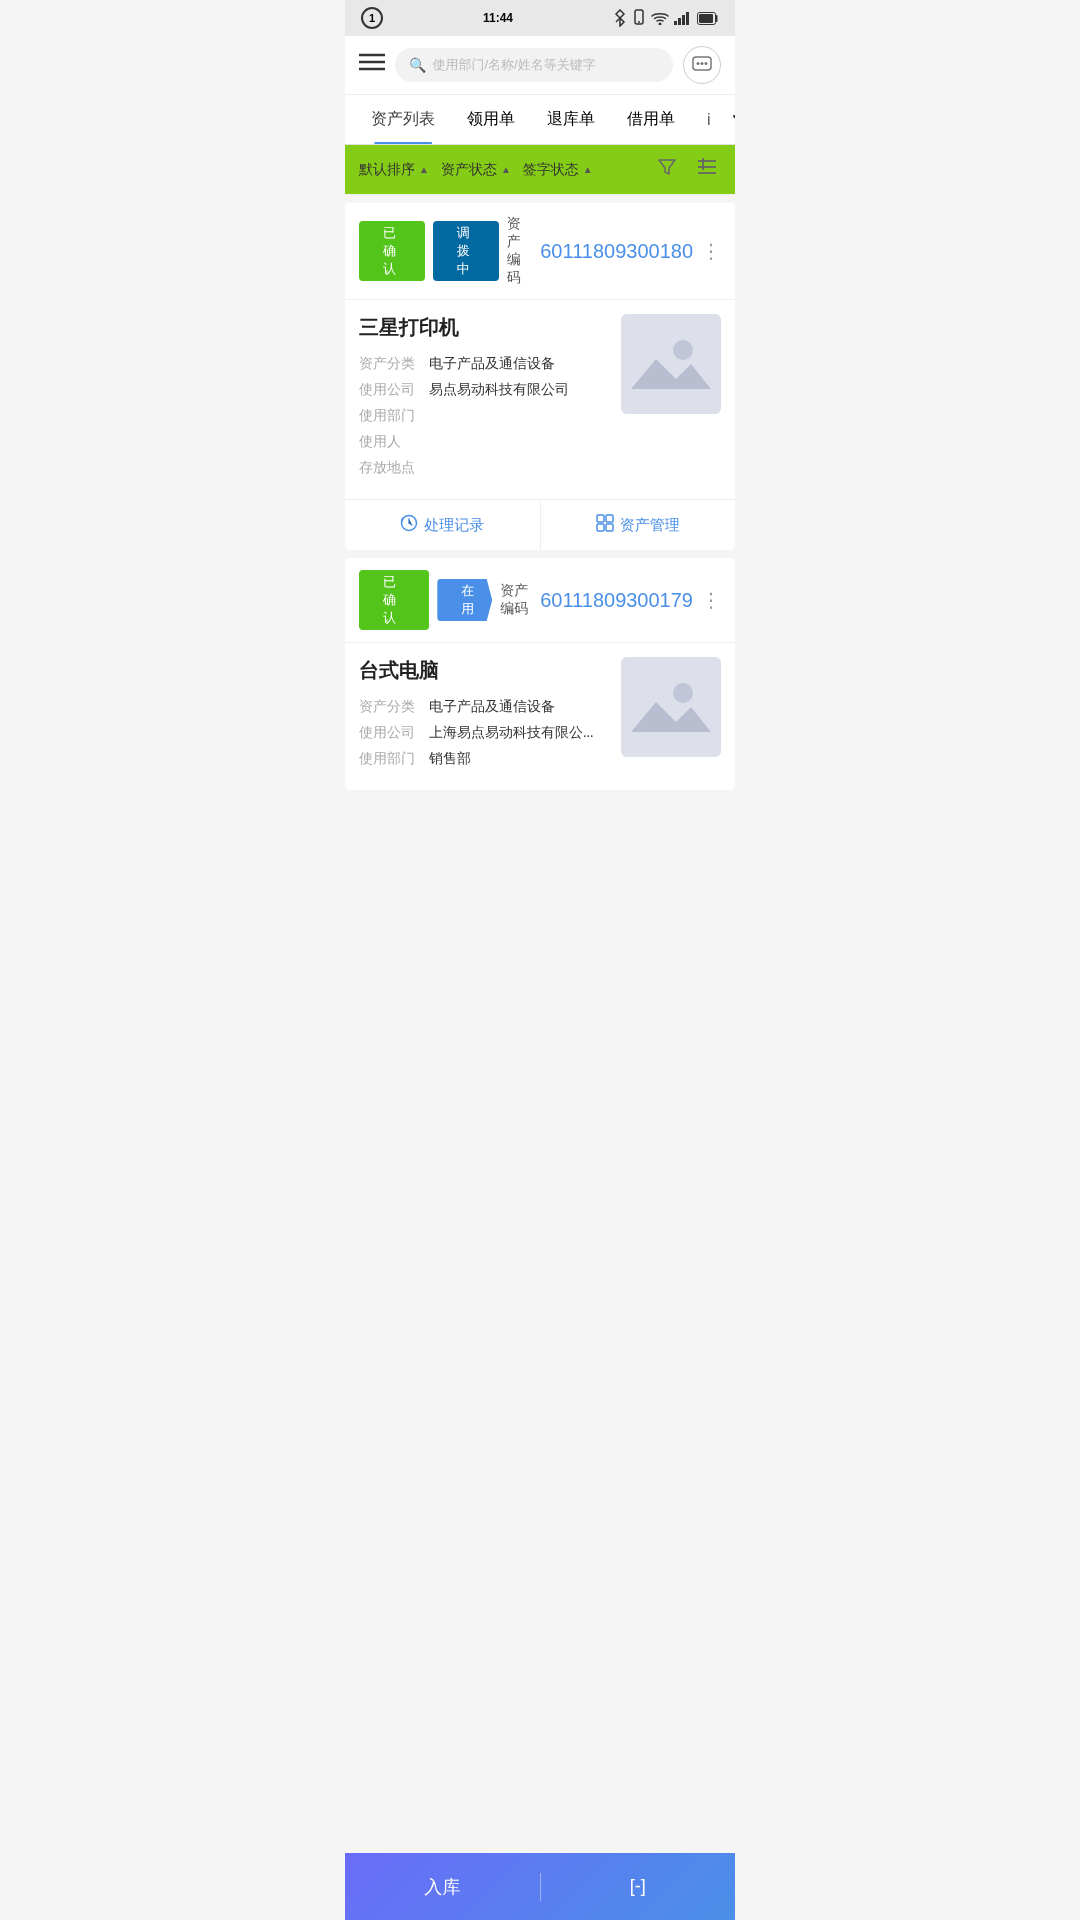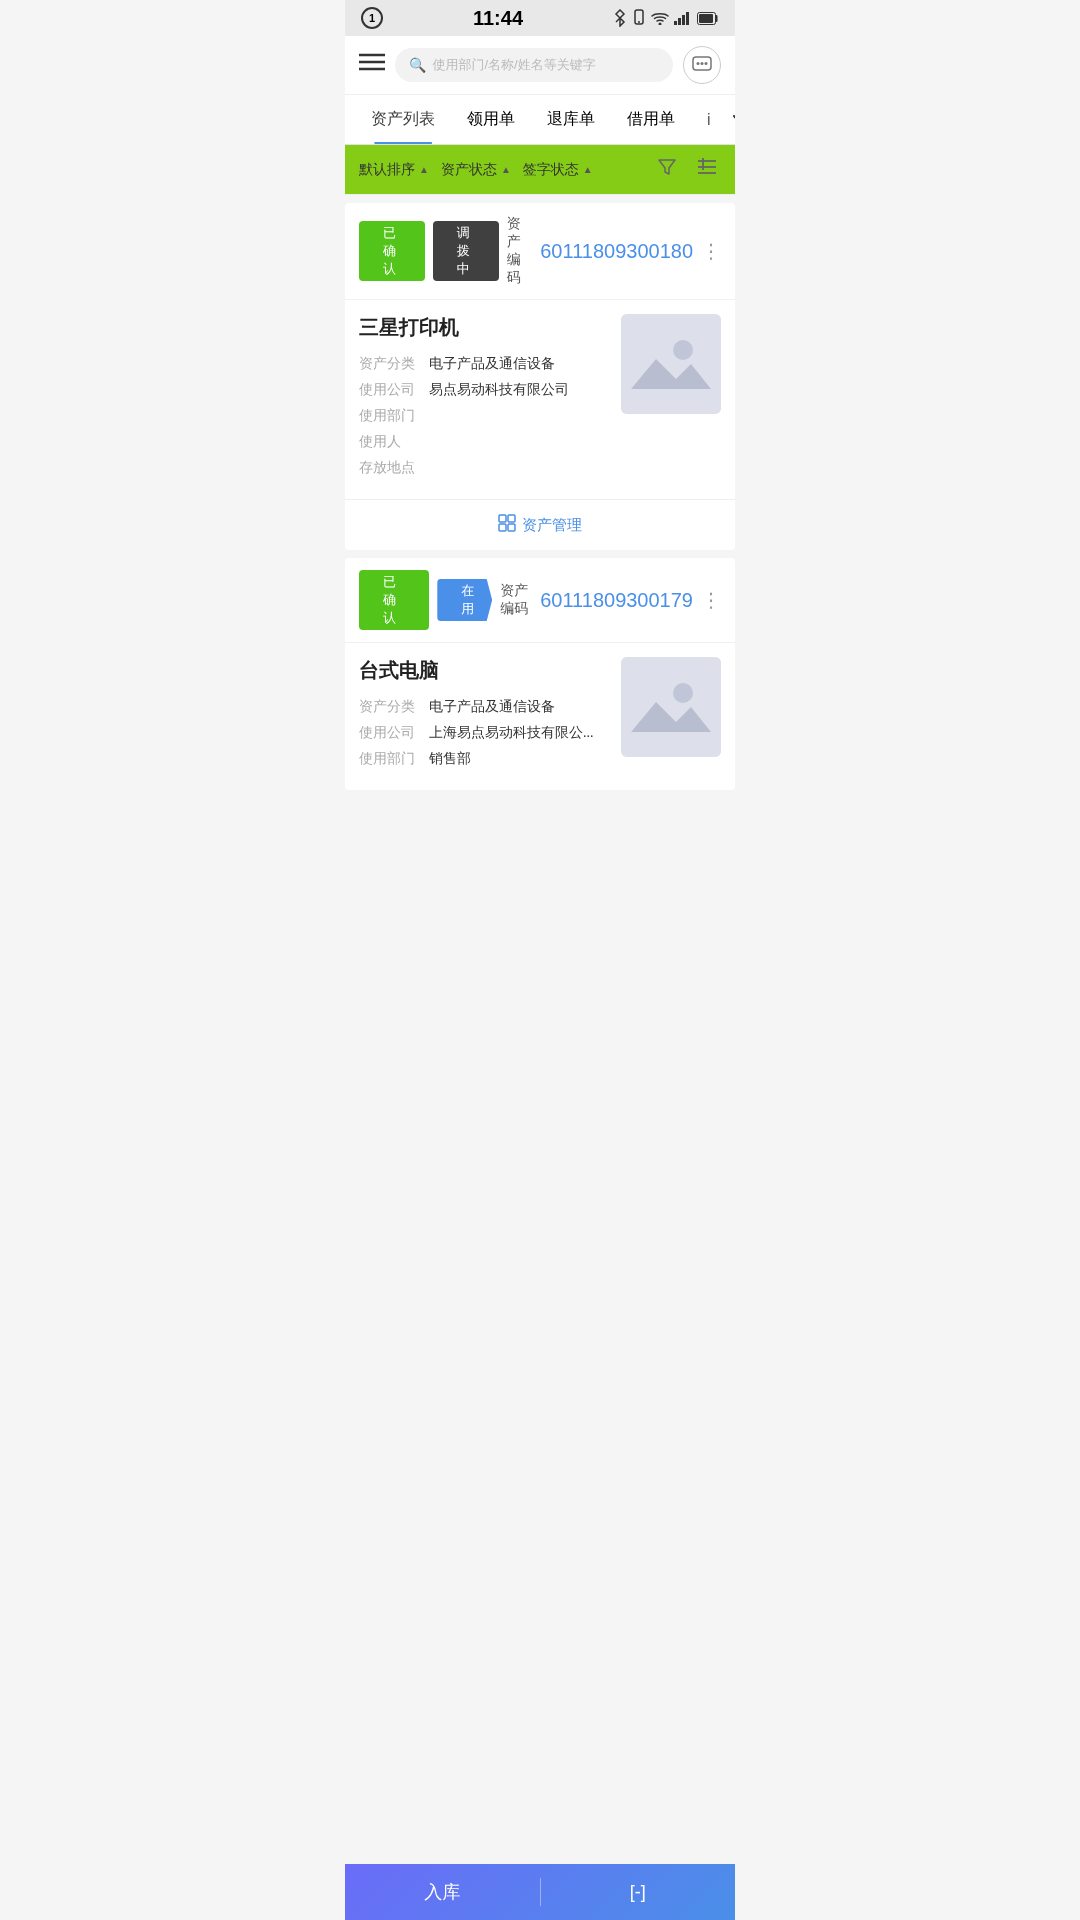--- a/index.html
+++ b/index.html
@@ -17,21 +17,21 @@
     .status-bar {
       background: #e8e8e8;
       height: 36px;
       display: flex;
       align-items: center;
       justify-content: space-between;
       padding: 0 16px;
       font-size: 14px;
       font-weight: 600;
     }
-    .status-bar .time { flex: 1; text-align: center; font-size: 20px; font-weight: 600; }
+    .status-bar .time { flex: 1; text-align: center; font-size: 12px; font-weight: 600; }
     .status-bar .circle { width: 22px; height: 22px; border-radius: 50%; border: 2px solid #333; display: flex; align-items: center; justify-content: center; font-size: 11px; font-weight: bold; }
     .status-icons { display: flex; align-items: center; gap: 5px; }
     .status-icons svg { fill: #333; }
 
     
     .header {
       background: #fff;
       display: flex;
       align-items: center;
       padding: 10px 14px;
@@ -134,21 +134,21 @@
       border-bottom: 1px solid #f0f0f0;
     }
     .badge {
       padding: 3px 24px;
       border-radius: 4px;
       font-size: 13px;
       font-weight: 500;
       color: #fff;
     }
     .badge-confirmed { background: #52c41a; }
-    .badge-transfer { background: #404040; }
+    .badge-transfer { background: #0369a1; }
     .badge-inuse { background: #4a8fe8; clip-path: polygon(0 0, 90% 0, 100% 50%, 90% 100%, 0 100%); padding-right: 16px; }
     .asset-code-label { font-size: 14px; color: #555; }
     .asset-code-val { font-size: 20px; color: #4a8fe8; }
     .card-more { margin-left: auto; color: #999; font-size: 20px; cursor: pointer; }
 
     .card-body {
       display: flex;
       padding: 14px;
       gap: 12px;
     }
@@ -184,21 +184,21 @@
     }
     .action-btn + .action-btn { border-left: 1px solid #eee; }
     .action-icon { font-size: 16px; }
 
     
     .bottom-bar {
       position: fixed;
       bottom: 0; left: 50%;
       transform: translateX(-50%);
       width: 390px;
-      height: 56px;
+      height: 67px;
       background: linear-gradient(135deg, #6a6cf8, #4a8fe8);
       display: flex;
       align-items: center;
     }
     .bottom-btn {
       flex: 1;
       display: flex; align-items: center; justify-content: center;
       font-size: 18px;
       color: #fff;
       font-weight: 500;
@@ -353,20 +353,30 @@
     </div>
     <div class="card-image">
       <svg width="100" height="100" viewBox="0 0 100 100">
         <rect width="100" height="100" fill="#dde0ea"></rect>
         <circle cx="62" cy="36" r="10" fill="#c0c5d8"></circle>
         <path d="M10 75 L35 45 L55 65 L70 50 L90 75 Z" fill="#b8bdd0"></path>
       </svg>
     </div>
   </div>
   <div class="card-actions">
+    <button class="action-btn">
+      <span class="action-icon">
+        <svg width="18" height="18" viewBox="0 0 18 18">
+          <circle cx="9" cy="9" r="7.5" stroke="#4a8fe8" stroke-width="1.5" fill="none"></circle>
+          <path d="M9 5v4l3 2" stroke="#4a8fe8" stroke-width="1.5" stroke-linecap="round"></path>
+          <path d="M1.5 7 A8 8 0 0 1 3 4" stroke="#4a8fe8" stroke-width="1.5" stroke-linecap="round" fill="none"></path>
+        </svg>
+      </span>
+      <span>处理记录</span>
+    </button>
     <button class="action-btn">
       <span class="action-icon">
         <svg width="18" height="18" viewBox="0 0 18 18">
           <rect x="1" y="1" width="7" height="7" rx="1" stroke="#4a8fe8" stroke-width="1.5" fill="none"></rect>
           <rect x="10" y="1" width="7" height="7" rx="1" stroke="#4a8fe8" stroke-width="1.5" fill="none"></rect>
           <rect x="1" y="10" width="7" height="7" rx="1" stroke="#4a8fe8" stroke-width="1.5" fill="none"></rect>
           <rect x="10" y="10" width="7" height="7" rx="1" stroke="#4a8fe8" stroke-width="1.5" fill="none"></rect>
         </svg>
       </span>
       <span>资产管理</span>

